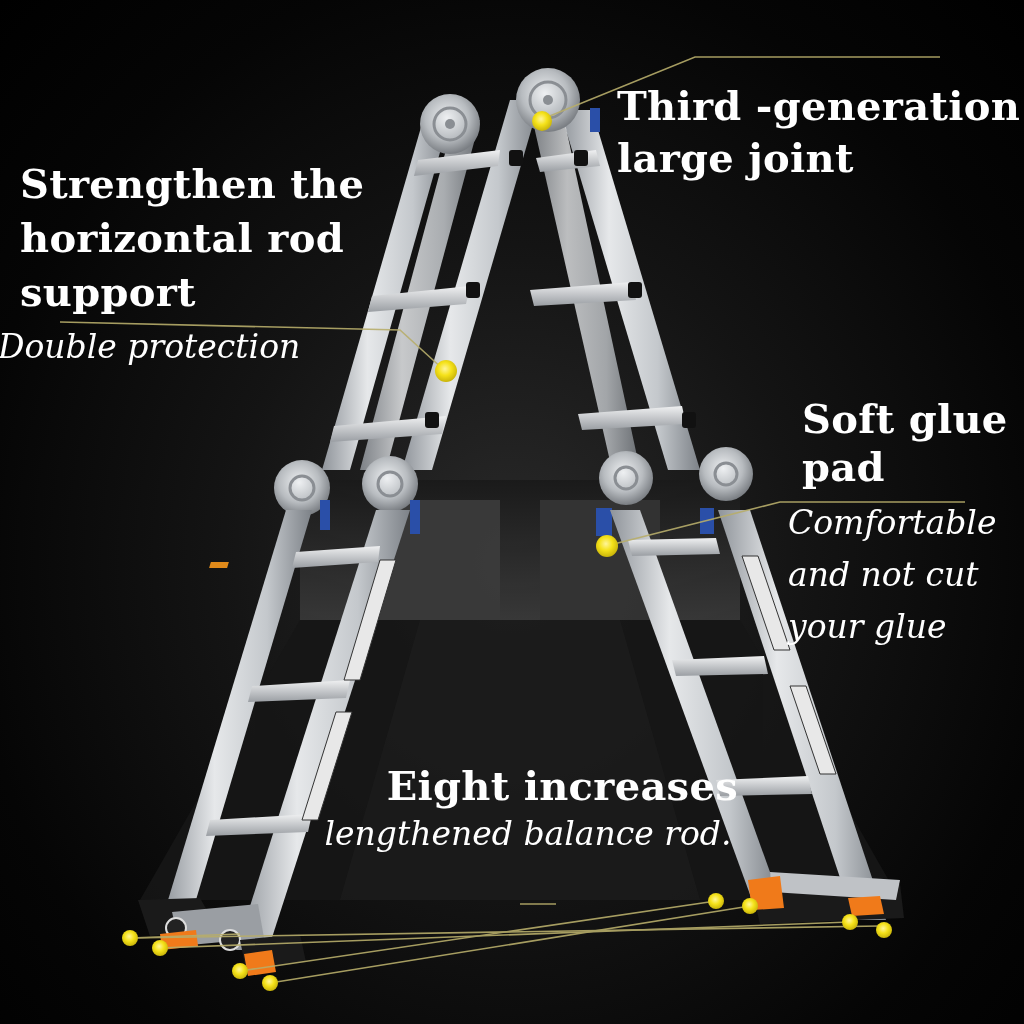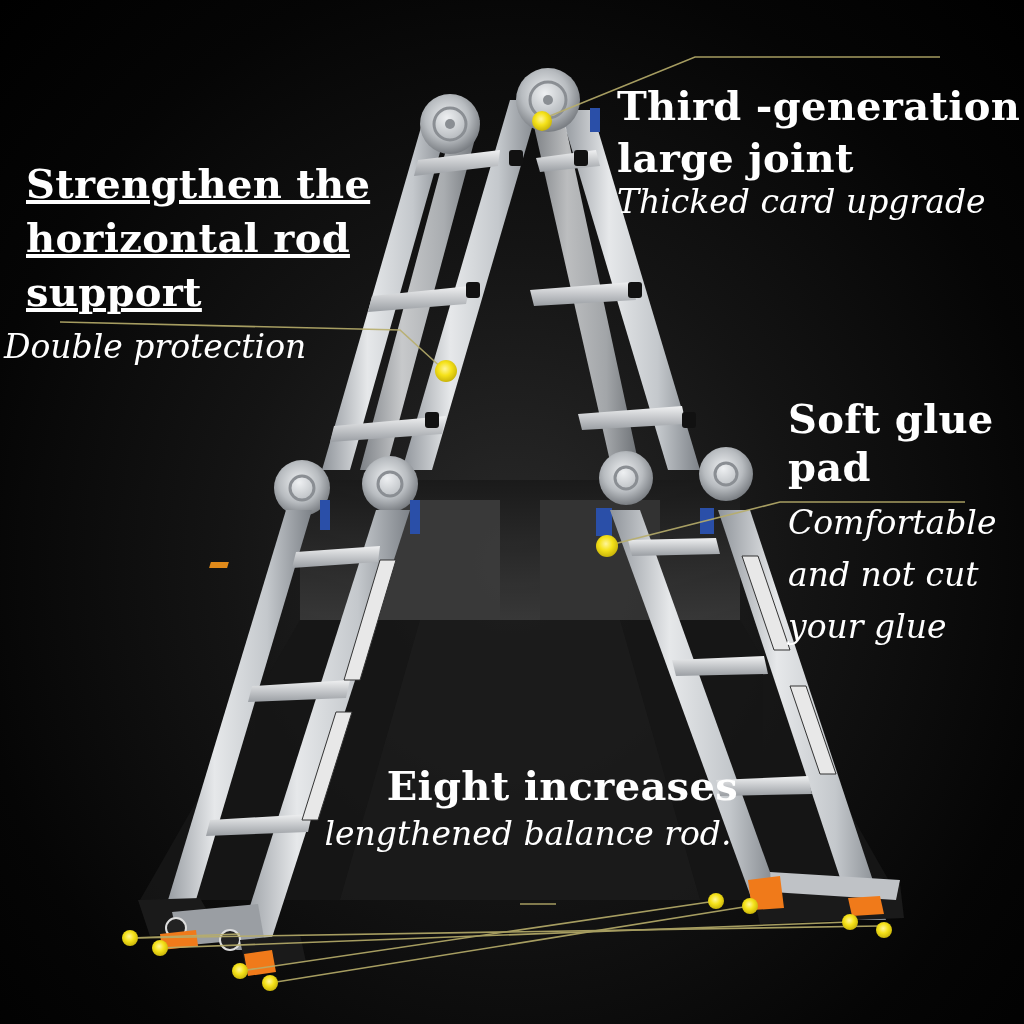--- a/index.html
+++ b/index.html
@@ -9,24 +9,24 @@
     font-family: "DejaVu Serif", "Liberation Serif", serif;
     color: #fff;
   }
   svg.scene { position: absolute; left: 0; top: 0; }
   .label { position: absolute; color: #fff; }
   .title { font-weight: bold; font-size: 40px; line-height: 54px; letter-spacing: 0.3px; }
   .sub { font-style: italic; font-size: 33px; line-height: 40px; }
   #lbl-joint { left: 617px; top: 80px; }
   #lbl-joint .title { line-height: 52px; }
   #lbl-joint .sub { margin-top: -2px; }
-  #lbl-rod { left: 26px; top: 157px; text-decoration: underline; }
+  #lbl-rod { left: 20px; top: 157px; }
   #lbl-rod .sub { position: absolute; left: -22px; top: 170px; white-space: nowrap; }
   #lbl-pad { left: 788px; top: 395px; }
-  #lbl-pad .title { line-height: 48px; }
+  #lbl-pad .title { line-height: 48px; margin-left: 14px; }
   #lbl-pad .sub { line-height: 40px; margin-top: 12px; }
   #lbl-increase { left: 318px; top: 760px; text-align: center; width: 420px; }
   #lbl-increase .title { line-height: 52px; text-align: right; }
   #lbl-increase .sub { line-height: 44px; white-space: nowrap; }
 </style>
 </head>
 <body>
 
 <div id="stage">
 
@@ -181,21 +181,20 @@
       <circle cx="716" cy="901" r="8" fill="url(#dotG)"></circle>
       <circle cx="750" cy="906" r="8" fill="url(#dotG)"></circle>
       <circle cx="850" cy="922" r="8" fill="url(#dotG)"></circle>
       <circle cx="884" cy="930" r="8" fill="url(#dotG)"></circle>
     </g>
   </svg>
 
   <div id="lbl-joint" class="label">
     <div class="title">Third -generation</div>
     <div class="title">large joint</div>
-    <div class="sub">Thicked card upgrade</div>
   </div>
 
   <div id="lbl-rod" class="label">
     <div class="title">Strengthen the</div>
     <div class="title">horizontal rod</div>
     <div class="title">support</div>
     <div class="sub">Double protection</div>
   </div>
 
   <div id="lbl-pad" class="label">

